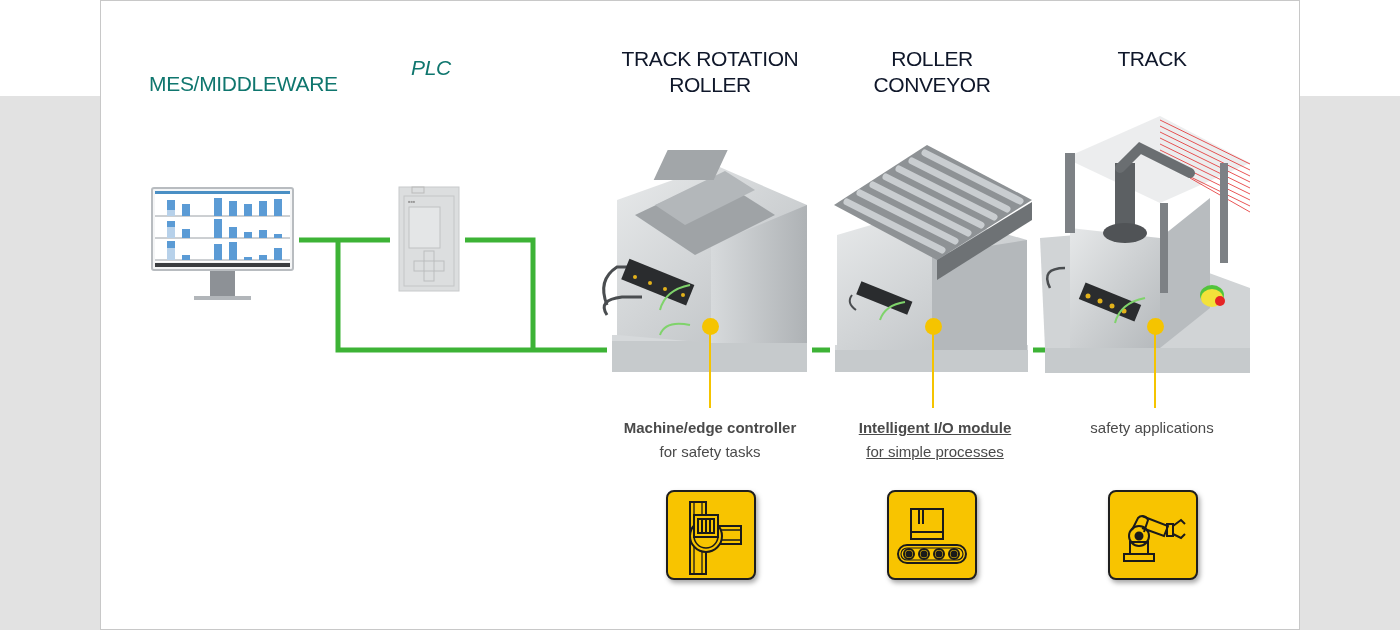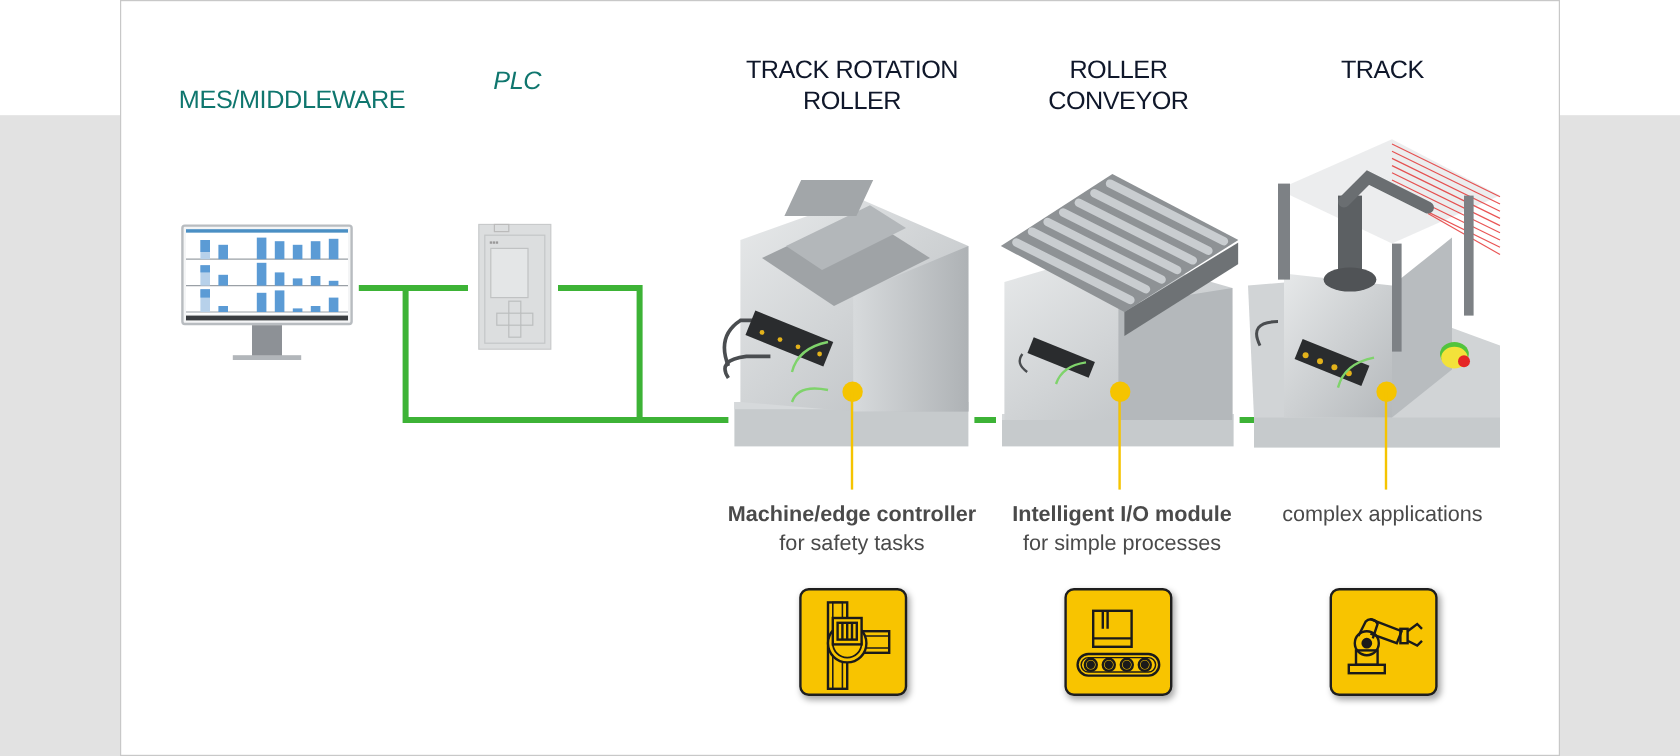--- a/index.html
+++ b/index.html
@@ -18,21 +18,21 @@
   }
   .label-light {
     position: absolute; font-size: 21px; color: #0f766e; letter-spacing: -0.3px;
     white-space: nowrap;
   }
   .label-bold {
     position: absolute; font-size: 21px; font-weight: normal; color: #0f172a;
     text-align: center; line-height: 26px; letter-spacing: -0.4px; white-space: nowrap;
   }
   .caption {
-    position: absolute; font-size: 18px; color: #4a4a4a; text-align: center;
+    position: absolute; font-size: 15px; color: #4a4a4a; text-align: center;
     line-height: 24px; white-space: nowrap;
   }
   .caption b { font-weight: bold; }
   .net { position: absolute; left: 0; top: 0; width: 1400px; height: 630px; }
   .icon-tile {
     position: absolute; width: 86px; height: 86px; border-radius: 8px;
     background: #f8c400; border: 2px solid #1e1e1e;
     box-shadow: 2px 3px 5px rgba(0,0,0,0.35);
   }
   .icon-tile svg { position: absolute; left: 0; top: 0; width: 86px; height: 86px; }
@@ -235,26 +235,26 @@
 <div class="connector-line" style="left:709px; top:326px; height:82px;"></div>
 <div class="connector-dot" style="left:925px; top:318px;"></div>
 <div class="connector-line" style="left:932px; top:326px; height:82px;"></div>
 <div class="connector-dot" style="left:1147px; top:318px;"></div>
 <div class="connector-line" style="left:1154px; top:326px; height:82px;"></div>
 
 <div class="caption" style="left:600px; top:416px; width:220px;">
   <div><b>Machine/edge controller</b><span></span></div>
   <div>for safety tasks</div>
 </div>
-<div class="caption" style="left:825px; top:416px; width:220px;">
+<div class="caption" style="left:825px; top:416px; width:220px;text-decoration:underline;">
   <div><b>Intelligent I/O module</b><span></span></div>
   <div>for simple processes</div>
 </div>
 <div class="caption" style="left:1042px; top:416px; width:220px;">
-  <div>complex applications</div>
+  <div>safety applications</div>
 </div>
 
 <div class="icon-tile" style="left:666px; top:490px;">
   <svg viewBox="0 0 86 86" fill="none" stroke="#1a1a1a" stroke-width="2">
     <rect x="22" y="10" width="16" height="72"></rect>
       <rect x="26" y="10" width="8" height="72" stroke-width="1.3"></rect>
     <rect x="38" y="34" width="35" height="18"></rect>
       <line x1="38" y1="38" x2="73" y2="38" stroke-width="1.3"></line>
       <line x1="38" y1="48" x2="73" y2="48" stroke-width="1.3"></line>
     <circle cx="38" cy="44" r="16" fill="#f8c400"></circle>

